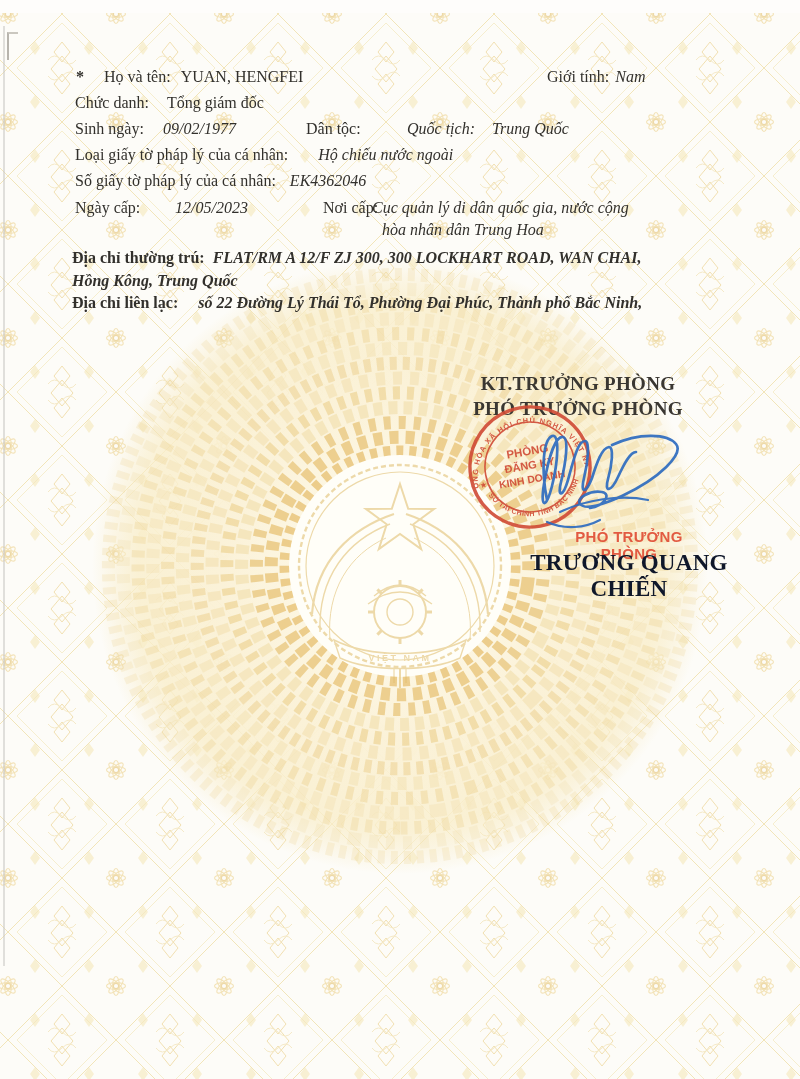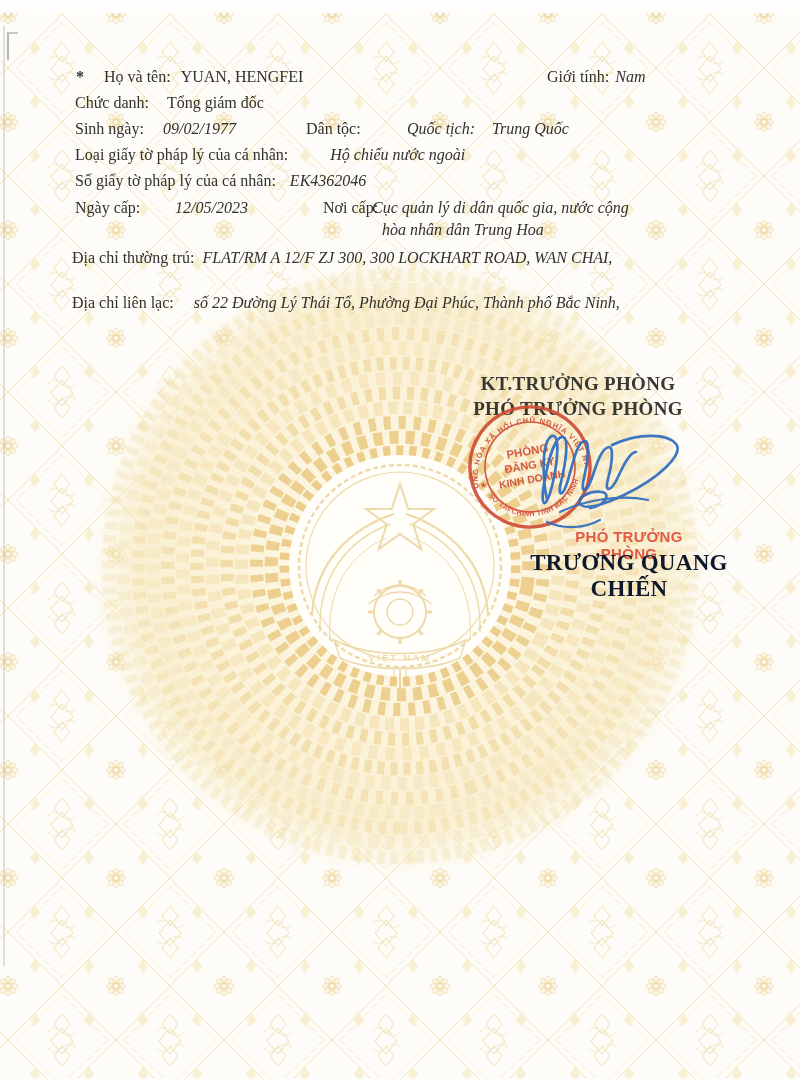--- a/index.html
+++ b/index.html
@@ -10,21 +10,21 @@
     color:#32302c;
   }
   svg.bglayer{position:absolute;inset:0;pointer-events:none;}
   .row{position:absolute;left:0;top:0;width:100%;font-size:16px;line-height:22px;white-space:nowrap;}
   .lbl{font-style:normal;}
   .val{font-style:italic;}
   .abs{position:absolute;}
   .star-mark{position:absolute;left:76px;font-weight:bold;}
   .issue-place-lines{position:absolute;left:372px;top:0;width:310px;white-space:normal;}
   .issue-place-lines .l2{display:block;margin-left:10px;}
-  .addr{position:absolute;left:72px;width:665px;font-size:16px;line-height:22.5px;}
+  .addr{position:absolute;left:72px;width:665px;font-size:16px;line-height:22.5px;font-weight:bold;}
   .addr .l2{display:block;}
   .sig-header{
     position:absolute;left:462px;top:371px;width:232px;text-align:center;
     font-weight:bold;font-size:19px;line-height:25px;color:#3a3732;letter-spacing:.3px;
   }
   .signer-title{
     position:absolute;left:551px;top:528px;width:156px;text-align:center;
     font-family:"Liberation Sans","DejaVu Sans",sans-serif;
     font-weight:bold;font-size:15px;color:#e25a41;letter-spacing:.3px;
   }
@@ -178,21 +178,21 @@
     <span class="abs val" style="left:163px">09/02/1977</span>
     <span class="abs lbl" style="left:306px">Dân tộc:</span>
     <span class="abs val" style="left:372px"></span>
     <span class="abs val" style="left:407px">Quốc tịch:</span>
     <span class="abs val" style="left:492px">Trung Quốc</span>
   </div>
 
   <div class="row" style="top:144px">
     <span class="abs" style="left:75px">
       <span class="lbl">Loại giấy tờ pháp lý của cá nhân:</span>
-      <span class="val" style="margin-left:38px">Hộ chiếu nước ngoài</span>
+      <span class="val" style="margin-left:26px">Hộ chiếu nước ngoài</span>
     </span>
   </div>
 
   <div class="row" style="top:170px">
     <span class="abs" style="left:75px">
       <span class="lbl">Số giấy tờ pháp lý của cá nhân:</span>
       <span class="val" style="margin-left:10px">EK4362046</span>
     </span>
   </div>
 
@@ -202,20 +202,21 @@
     <span class="abs lbl" style="left:323px">Nơi cấp:</span>
     <span class="issue-place-lines val">
       <span>Cục quản lý di dân quốc gia, nước cộng</span>
       <span class="l2">hòa nhân dân Trung Hoa</span>
     </span>
   </div>
 
   <div class="addr" style="top:247px">
     <span class="lbl">Địa chỉ thường trú:</span>
     <span class="val" style="margin-left:4px">FLAT/RM A 12/F ZJ 300, 300 LOCKHART ROAD, WAN CHAI,</span>
+    <span class="val l2">Hồng Kông, Trung Quốc</span>
   </div>
 
   <div class="addr" style="top:292px">
     <span class="lbl">Địa chỉ liên lạc:</span>
     <span class="val" style="margin-left:16px">số 22 Đường Lý Thái Tổ, Phường Đại Phúc, Thành phố Bắc Ninh,</span>
   </div>
 
   <div class="sig-header">
     <div>KT.TRƯỞNG PHÒNG</div>
     <div>PHÓ TRƯỞNG PHÒNG</div>

